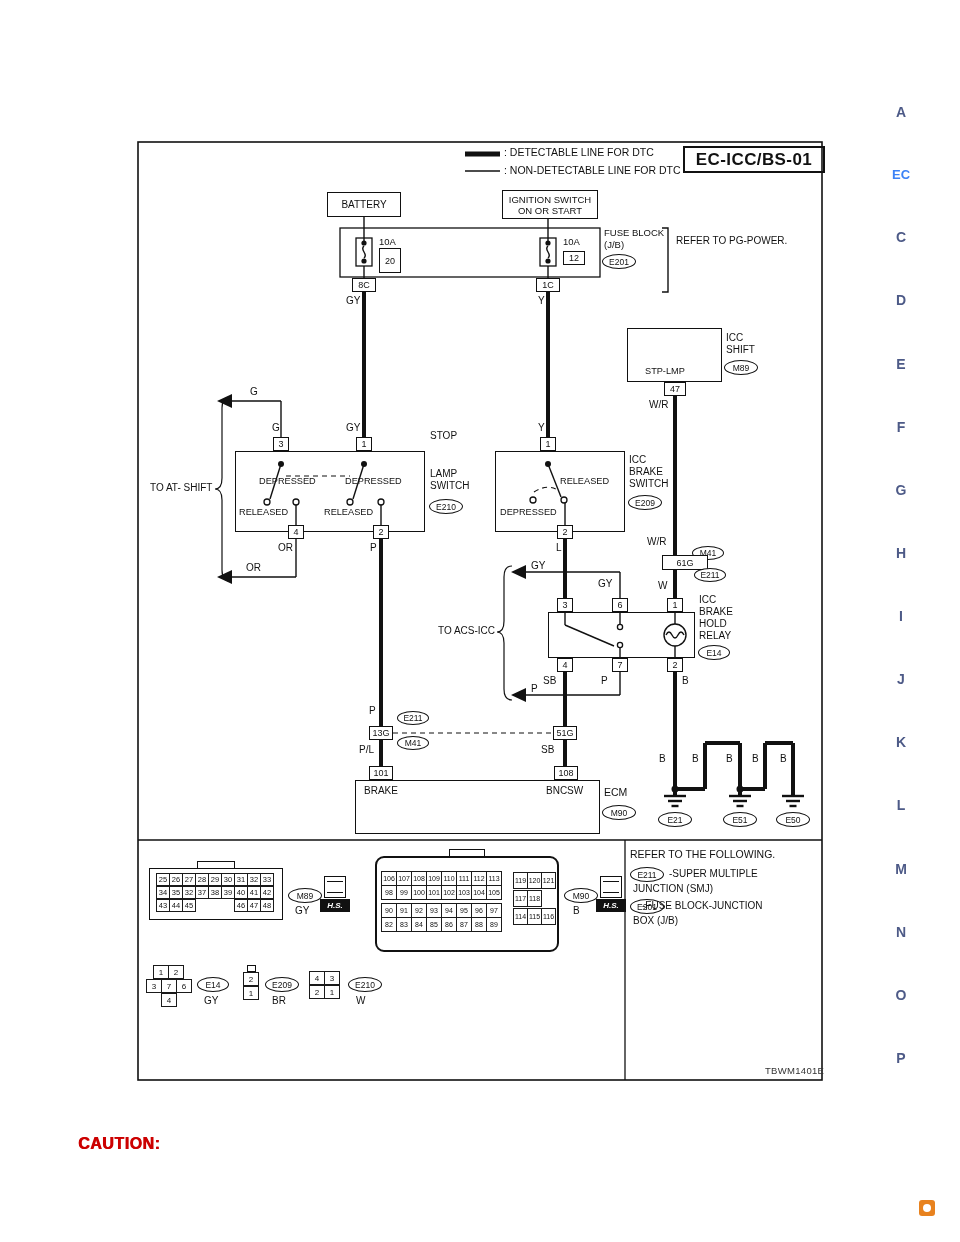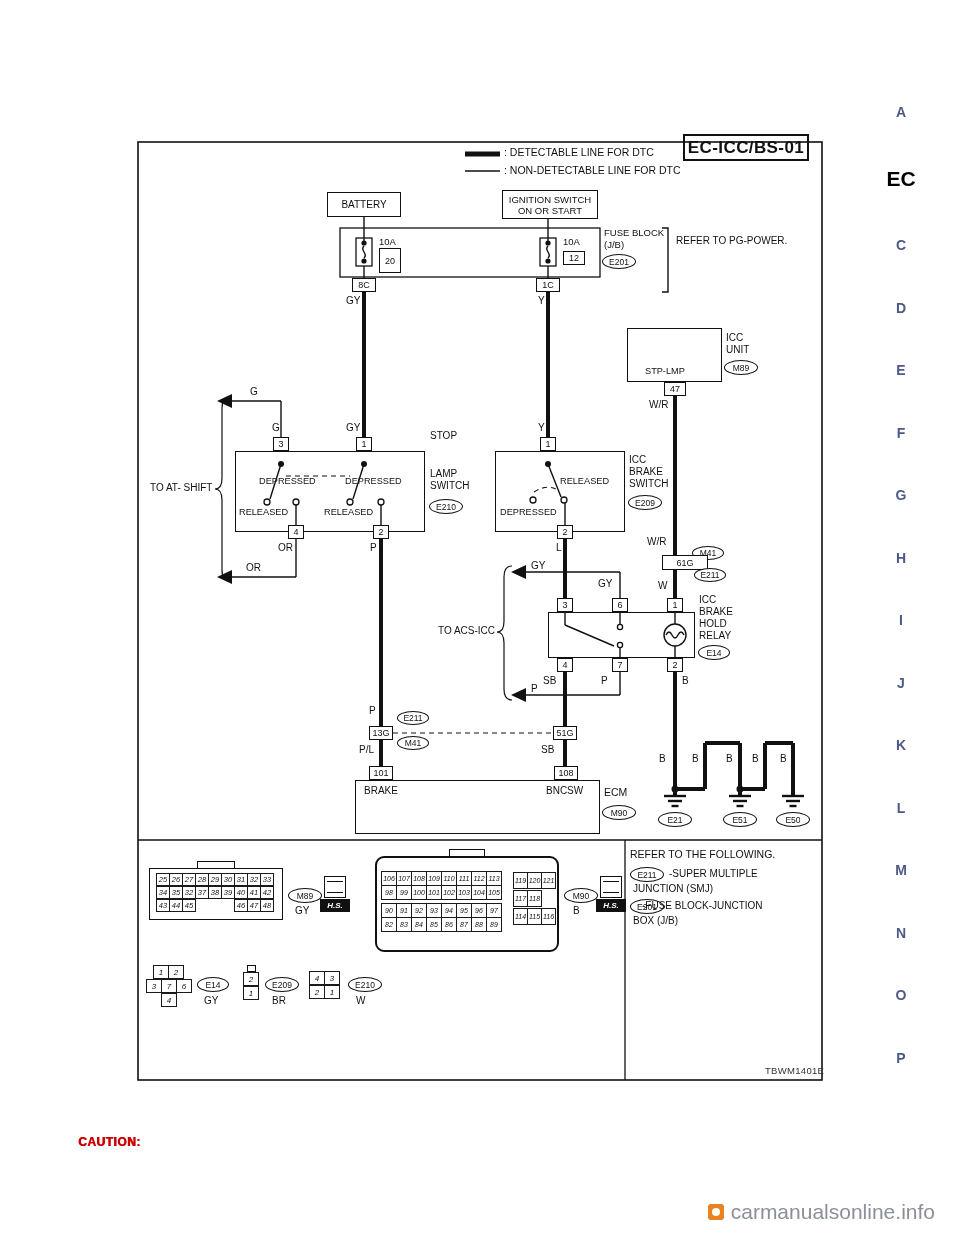--- a/index.html
+++ b/index.html
@@ -12,37 +12,37 @@
   .f105{font-size:10.5px;}
   .box{position:absolute;border:1.4px solid #111;background:transparent;box-sizing:border-box;}
   .cbox{position:absolute;border:1.4px solid #111;background:#fff;box-sizing:border-box;
         display:flex;align-items:center;justify-content:center;}
   .tbox{position:absolute;border:1.4px solid #111;background:#fff;box-sizing:border-box;
         display:flex;align-items:center;justify-content:center;font-size:9px;}
   .oval{position:absolute;border:1.4px solid #111;border-radius:50%;background:#fff;box-sizing:border-box;
         display:flex;align-items:center;justify-content:center;font-size:8.5px;white-space:nowrap;}
   .title-box{position:absolute;border:2px solid #111;display:flex;align-items:center;justify-content:center;
         font-weight:bold;font-size:17px;letter-spacing:.4px;box-sizing:border-box;}
-  .pin-row{position:absolute;display:flex;font-style:italic;}
+  .pin-row{position:absolute;display:flex;}
   .pin{box-sizing:border-box;border:1px solid #1a1a1a;background:#fff;display:flex;align-items:center;
        justify-content:center;font-size:7.5px;margin-right:-1px;}
   .pin.blank{border-color:transparent;background:transparent;}
   .m89-row .pin{width:14px;height:13px;}
   .m90l-row .pin{width:16px;height:15px;font-size:7px;}
   .m90r-row .pin{width: 15px;height:17px;font-size:7px;}
   .sc-row .pin{width:16px;height:14px;font-size:8px;}
   .margin-col{position:absolute;display:flex;flex-direction:column;justify-content:space-between;align-items:center;}
   .margin-letter{font-size:14px;font-weight:bold;color:#4d5a87;}
-  .margin-col .margin-letter:nth-child(2){color:#000000;font-size:21px;}
+  .margin-col .margin-letter:nth-child(2){color:#3b82f6;font-size:13px;}
   .hs{position:absolute;width:30px;}
   .hs-plug{height:20px;border:1.3px solid #111;margin:0 4px;position:relative;background:#fff;}
   .hs-plug i{position:absolute;left:2px;right:2px;top:4px;bottom:4px;border-top:1px solid #111;border-bottom:1px solid #111;display:block;}
   .hs-band{height:13px;background:#111;color:#fff;font-size:8px;font-weight:bold;font-style:italic;
        display:flex;align-items:center;justify-content:center;margin-top:1px;}
-  .caution{position:absolute;color:#c00;font-weight:700;font-size:12px;letter-spacing:.5px;
+  .caution{position:absolute;color:#c00;font-weight:700;font-size:16px;letter-spacing:.5px;
        text-shadow:.7px 0 currentColor;text-align:center;}
   .figcode{position:absolute;font-size:9.5px;color:#333;letter-spacing:.3px;}
   .watermark{position:absolute;display:flex;align-items:center;gap:7px;}
   .wm-icon{width:16px;height:16px;border-radius:3px;background:#e8821e;position:relative;}
   .wm-icon::after{content:"";position:absolute;left:4px;top:4px;right:4px;bottom:4px;background:#fff;border-radius:50%;}
   .wm-text{font-size:21px;color:#8a8f99;}
 </style>
 </head>
 <body>
 
@@ -158,21 +158,21 @@
         <circle cx="381" cy="502" r="3"></circle>
       <circle cx="533" cy="500" r="3"></circle>
         <circle cx="564" cy="500" r="3"></circle>
       <circle cx="620" cy="627" r="2.6"></circle>
         <circle cx="620" cy="645" r="2.6"></circle>
     </g>
   </svg>
 
   <div class="lbl f105" style="left:504px;top:147px">: DETECTABLE LINE FOR DTC</div>
   <div class="lbl f105" style="left:504px;top:165px">: NON-DETECTABLE LINE FOR DTC</div>
-  <div class="title-box" style="left:683px;top:134px;width:126px;height:27px">EC-ICC/BS-01</div>
+  <div class="title-box" style="left:683px;top:146px;width:142px;height:27px">EC-ICC/BS-01</div>
 
   <div class="cbox" style="left:327px;top:192px;width:74px;height:25px;font-size:10px">BATTERY</div>
   <div class="cbox" style="left:502px;top:190px;width:96px;height:29px;flex-direction:column;font-size:9.5px">
     <div>IGNITION SWITCH</div>
     <div>ON OR START</div>
   </div>
   <div class="lbl f95" style="left:379px;top:237px">10A</div>
   <div class="tbox" style="left:379px;top:248px;width:22px;height:25px">20</div>
   <div class="lbl f95" style="left:563px;top:237px">10A</div>
   <div class="tbox" style="left:563px;top:251px;width:22px;height:14px">12</div>
@@ -181,21 +181,21 @@
   <div class="oval" style="left:602px;top:254px;width:34px;height:15px">E201</div>
   <div class="lbl" style="left:676px;top:236px">REFER TO PG-POWER.</div>
   <div class="tbox" style="left:352px;top:278px;width:24px;height:14px">8C</div>
   <div class="tbox" style="left:536px;top:278px;width:24px;height:14px">1C</div>
   <div class="lbl" style="left:346px;top:296px">GY</div>
   <div class="lbl" style="left:538px;top:296px">Y</div>
 
   <div class="box" style="left:627px;top:328px;width:95px;height:54px"></div>
   <div class="lbl f9" style="left:645px;top:367px">STP-LMP</div>
   <div class="lbl" style="left:726px;top:333px">ICC</div>
-  <div class="lbl" style="left:726px;top:345px">UNIT</div>
+  <div class="lbl" style="left:726px;top:345px">SHIFT</div>
   <div class="oval" style="left:724px;top:360px;width:34px;height:15px">M89</div>
   <div class="tbox" style="left:664px;top:382px;width:22px;height:14px">47</div>
   <div class="lbl" style="left:649px;top:400px">W/R</div>
 
   <div class="lbl" style="left:150px;top:483px">TO AT- SHIFT</div>
   <div class="lbl" style="left:250px;top:387px">G</div>
   <div class="lbl" style="left:246px;top:563px">OR</div>
 
   <div class="lbl" style="left:272px;top:423px">G</div>
   <div class="lbl" style="left:346px;top:423px">GY</div>
@@ -429,21 +429,20 @@
   <div class="lbl" style="left:669px;top:869px">-SUPER MULTIPLE</div>
   <div class="lbl" style="left:633px;top:884px">JUNCTION (SMJ)</div>
   <div class="oval" style="left:630px;top:899px;width:34px;height:15px">E201</div>
   <div class="lbl" style="left:642px;top:901px">-FUSE BLOCK-JUNCTION</div>
   <div class="lbl" style="left:633px;top:916px">BOX (J/B)</div>
 
   <div class="figcode" style="left:765px;top:1065px">TBWM1401E</div>
   <div class="caution" style="left:78px;top:1135px">CAUTION:</div>
   <div class="watermark" style="right:25px;top:1200px">
     <span class="wm-icon"></span>
-    <span class="wm-text">carmanualsonline.info</span>
   </div>
   <div class="margin-col" style="left:886px;top:104px;width:30px;height:962px">
       <div class="margin-letter">A</div>
       <div class="margin-letter">EC</div>
       <div class="margin-letter">C</div>
       <div class="margin-letter">D</div>
       <div class="margin-letter">E</div>
       <div class="margin-letter">F</div>
       <div class="margin-letter">G</div>
       <div class="margin-letter">H</div>

